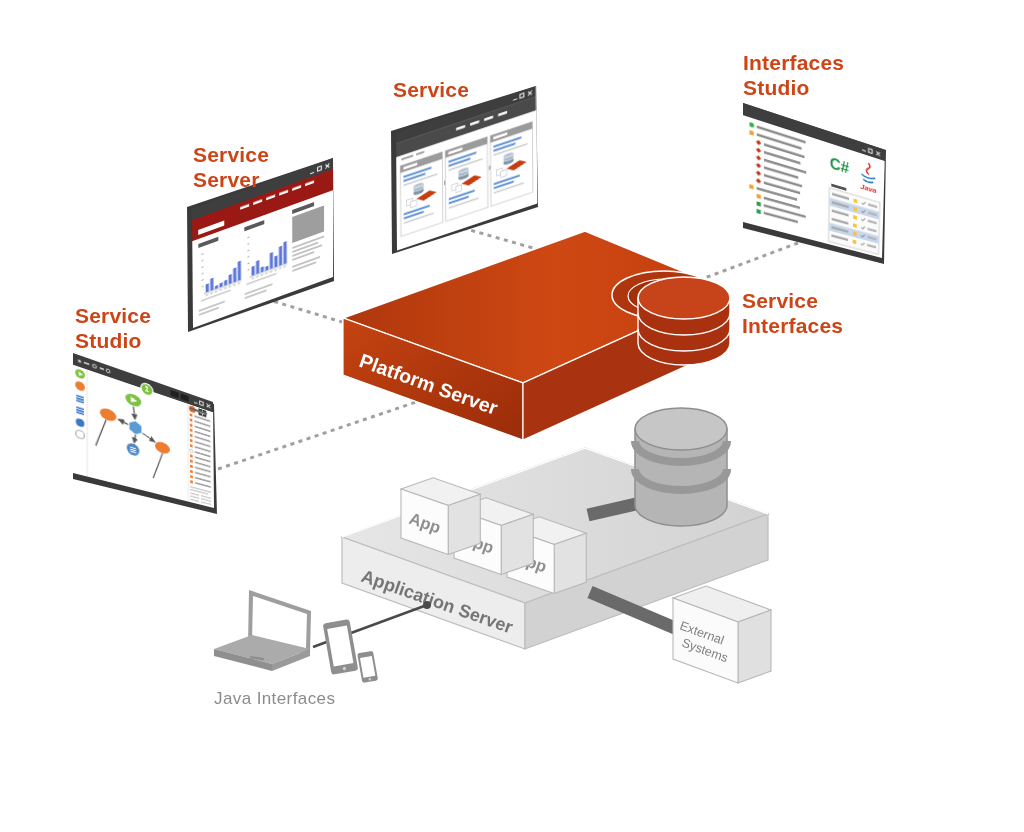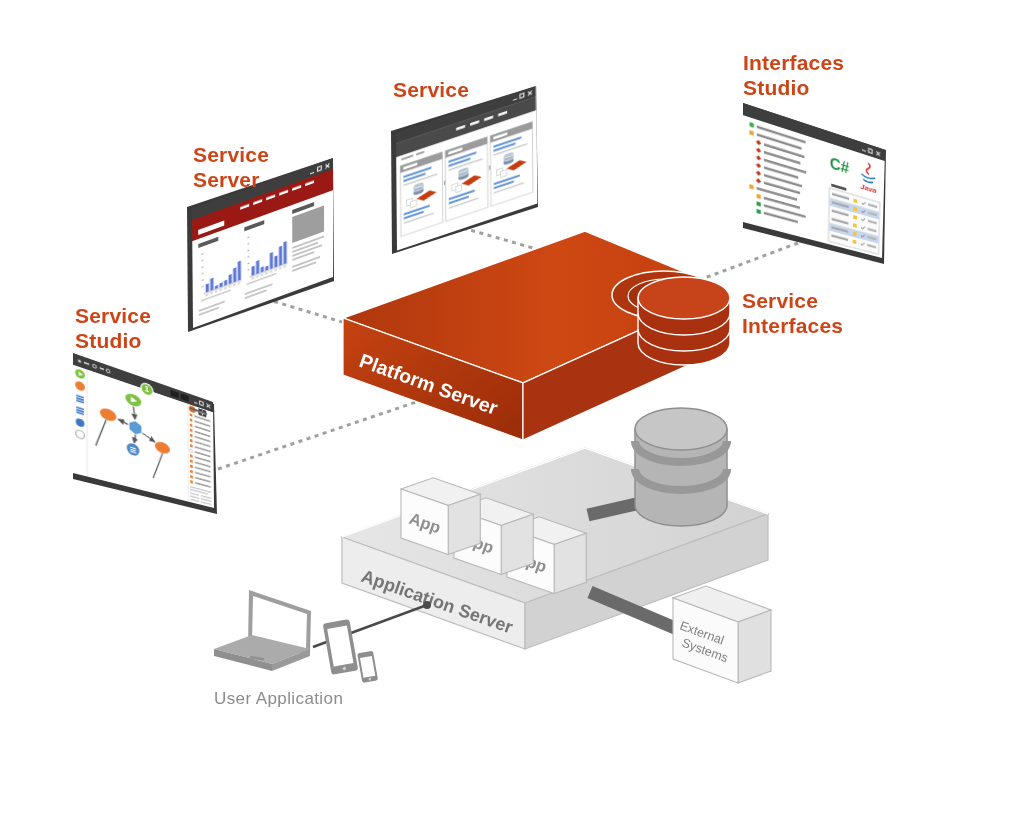--- a/index.html
+++ b/index.html
@@ -141,21 +141,21 @@
   </div>
   <div class="lbl" style="left:743px;top:50px;color:#CD4517">
     <div>Interfaces</div>
     <div>Studio</div>
   </div>
   <div class="lbl" style="left:742px;top:288px;color:#CD4517">
     <div>Service</div>
     <div>Interfaces</div>
   </div>
   <div class="lbl-gray" style="left:214px;top:689px;color:#8C8C8C">
-    <span>User Application</span>
+    <span>Java Interfaces</span>
   </div>
 
   <div class="win-shadow" style="width: 141px; height: 119px; transform: matrix3d(1.07375, -0.329349, 0, 0.000114994, 0.00822791, 1.05011, 0, -9.3324e-07, 0, 0, 1, 0, 187, 207, 0, 1);"></div>
   <div class="win-shadow" style="width: 140px; height: 116px; transform: matrix3d(1.08853, -0.312954, 0, 9.85e-05, -0.0151638, 1.04493, 0, -6.06e-05, 0, 0, 1, 0, 391, 131, 0, 1);"></div>
   <div class="win-shadow" style="width: 145px; height: 120px; transform: matrix3d(1.54592, 0.418898, 0, 0.0006317, 0.0958699, 1.07109, 0, 0.000129, 0, 0, 1, 0, 743, 103, 0, 1);"></div>
   <div class="win-shadow" style="width: 145px; height: 122px; transform: matrix3d(1.17135, 0.713498, 0, 0.0009296, -0.0141461, 0.923571, 0, -0.0001937, 0, 0, 1, 0, 73, 355, 0, 1);"></div>
 
   <div class="win" style="width: 141px; height: 119px; transform: matrix3d(1.00723, -0.358272, 0, 2.17e-05, 0.0199879, 1.01969, 0, 6e-05, 0, 0, 1, 0, 192, 209, 0, 1);">
     <svg width="141" height="119" viewBox="0 0 141 119">
       <rect x="0" y="0" width="141" height="119" fill="#FFFFFF"></rect>

